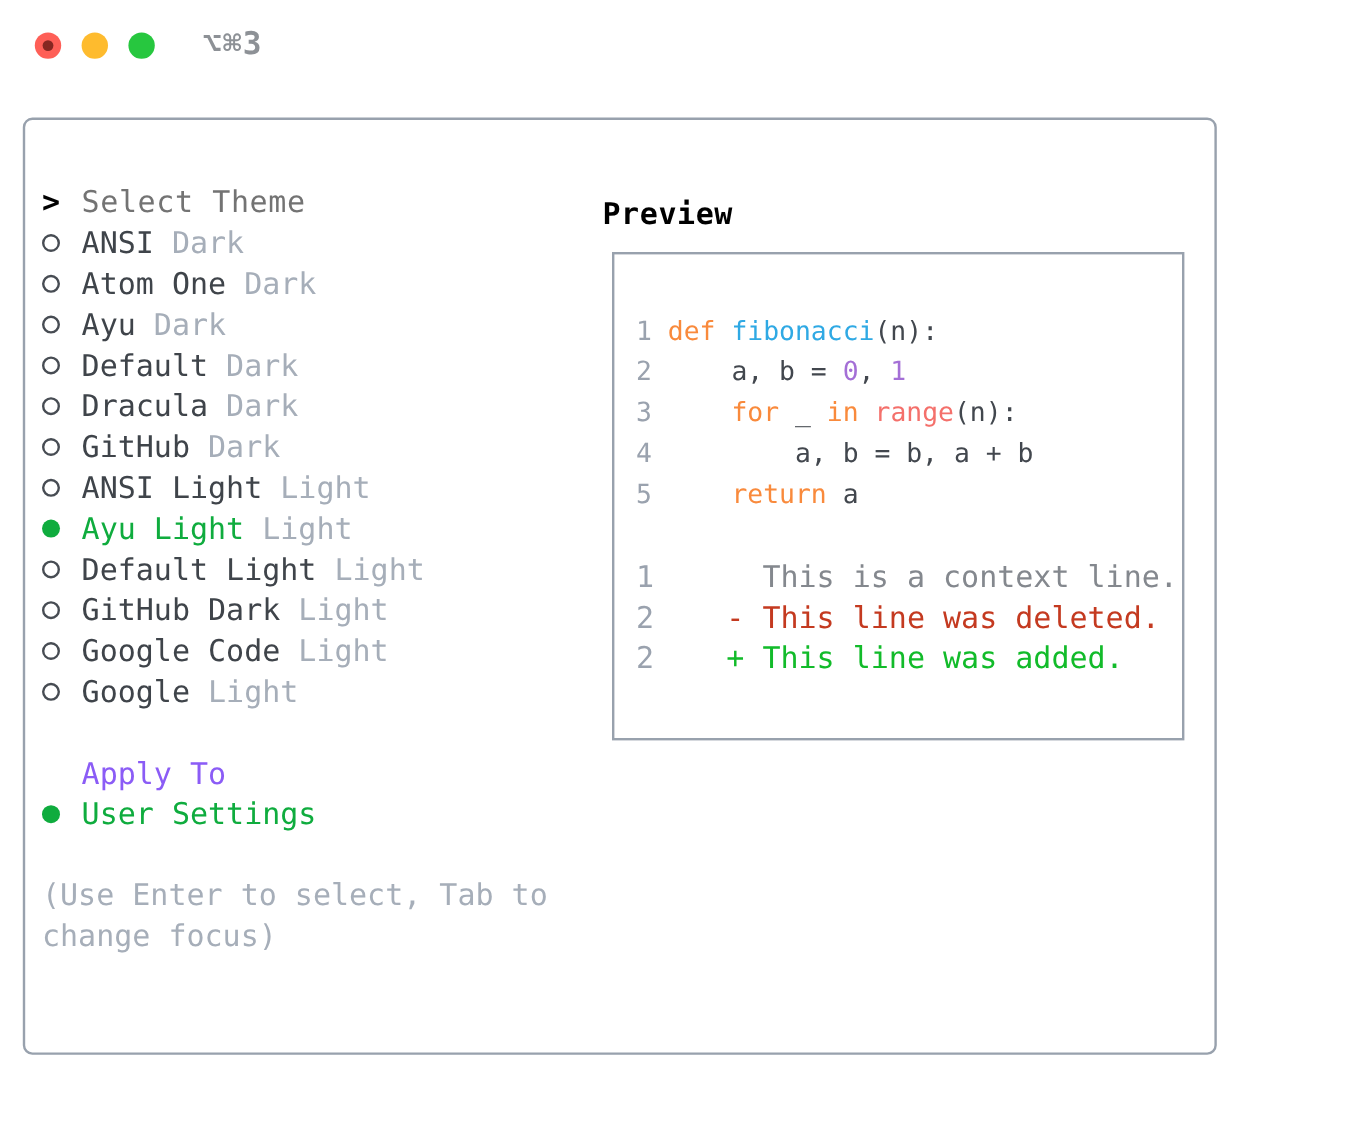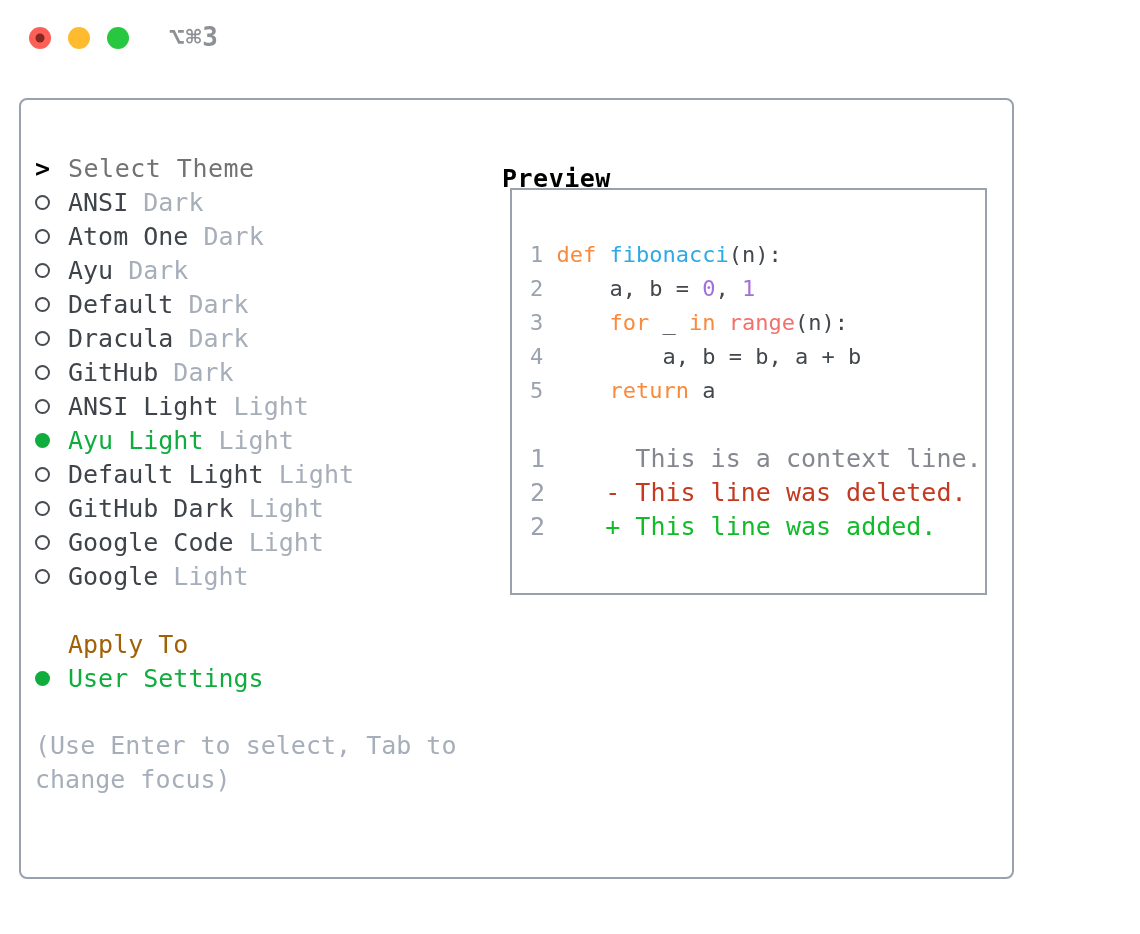--- a/index.html
+++ b/index.html
@@ -74,37 +74,37 @@
   .radio-fill {
     width: 15px; height: 15px; border-radius: 50%;
     background: var(--accent-green);
   }
   .prompt-char { font-weight: 700; color: #000000; }
   .header-label { font-weight: 400; color: #737373; letter-spacing: 0.5px; }
   .item-name { color: var(--text-dark); }
   .item-name.selected { color: var(--accent-green); }
   .item-tag { color: var(--muted-tag); }
   .spacer { height: 34px; }
-  .section-label { color: #a16207; }
+  .section-label { color: #8b5cf6; }
   .help-text {
     color: var(--muted-tag);
     font-size: 25px; line-height: 34px;
     white-space: pre;
   }
 
   
   .preview-title {
     position: absolute; left: 481px; top: 51px;
     height: 34px; line-height: 34px;
     font-size: 25px; font-weight: 700; color: #000000;
     letter-spacing: 0.5px;
     margin-top: 11px;
   }
   .preview-box {
-    position: absolute; left: 489px; top: 88px;
+    position: absolute; left: 489px; top: 110px;
     width: 477px; height: 407px;
     border: 2px solid var(--border-gray);
     background: #ffffff;
     padding: 48px 0 0 18px;
     overflow: hidden;
   }
   .code-line {
     height: 34px; line-height: 34px;
     white-space: pre;
   }

